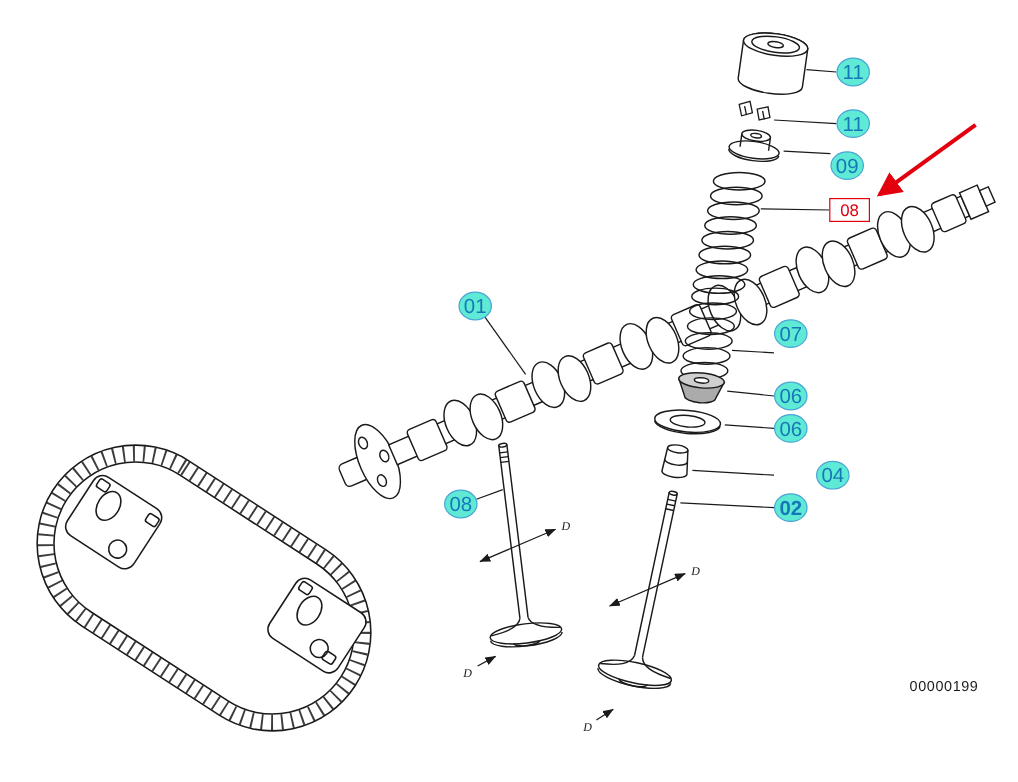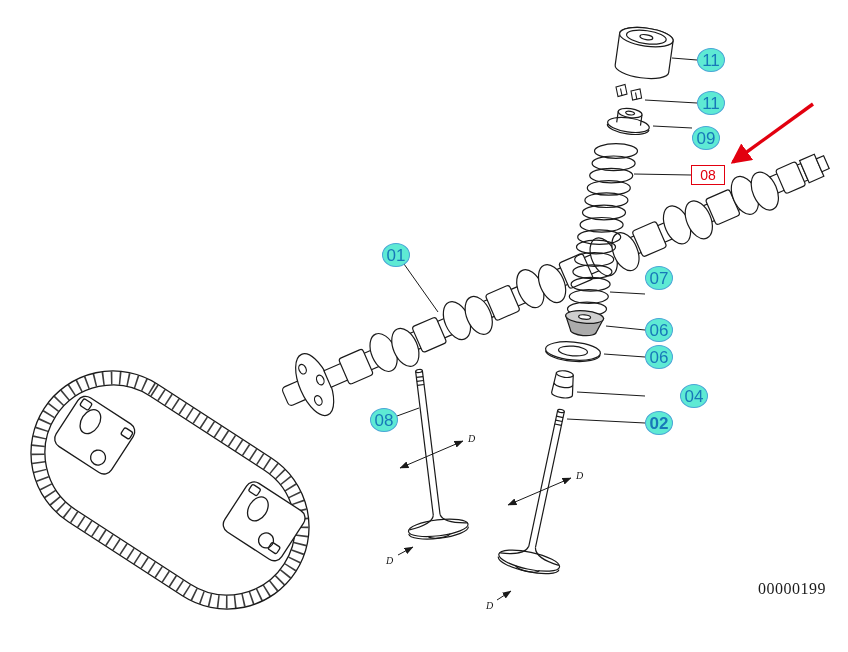--- a/index.html
+++ b/index.html
@@ -14,23 +14,22 @@
     color:#1778b8;display:flex;align-items:center;justify-content:center;
     font-size:17px;line-height:1;transform:translate(-50%,-50%);cursor:pointer;
   }
   .callout-red{
     position:absolute;width:34px;height:20px;box-sizing:border-box;
     border:1.7px solid #e2000f;background:#ffffff;color:#e2000f;
     display:flex;align-items:center;justify-content:center;
     font-size:14px;line-height:1;transform:translate(-50%,-50%);cursor:pointer;
   }
   .docnum{
-    position:absolute;left:758px;top:580px;font-size:16px;color:#1a1a1a;
+    position:absolute;left:758px;top:565px;font-size:12px;color:#1a1a1a;
     letter-spacing:0.5px;
-    font-family:Liberation Serif, serif;
   }
 </style>
 </head>
 <body>
 
 <div class="stage">
 
   <svg width="848" height="652" viewBox="0 0 848 652">
     <defs>
       <marker id="dimArrow" markerUnits="userSpaceOnUse" markerWidth="9" markerHeight="7" refX="8.5" refY="3.5" orient="auto">

